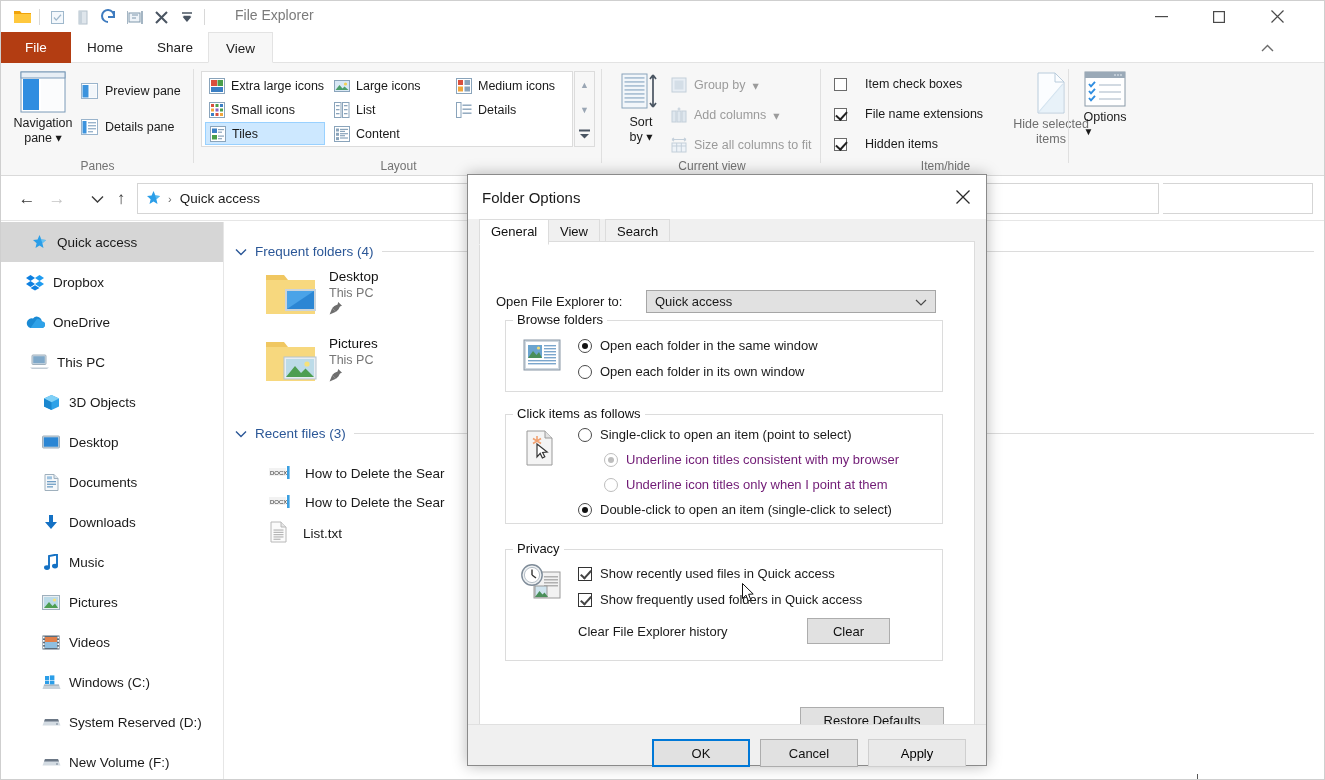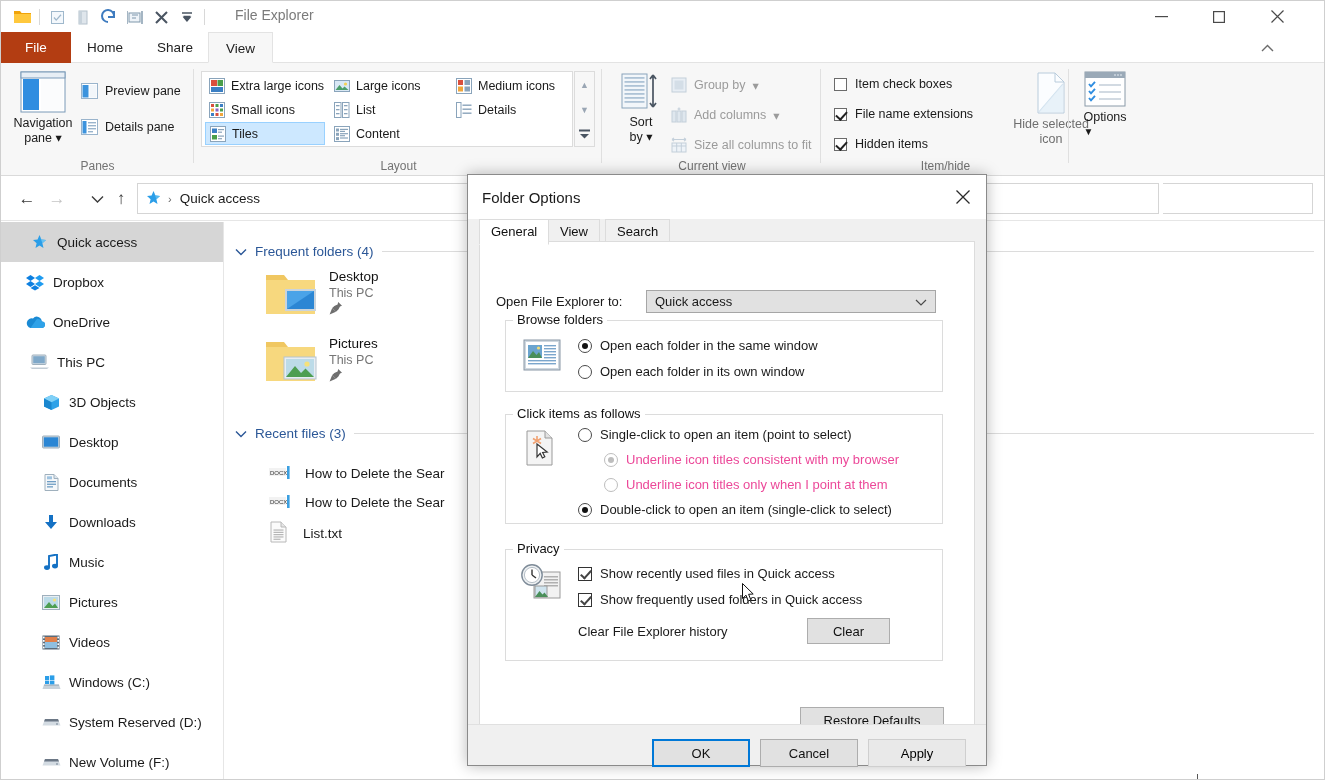--- a/index.html
+++ b/index.html
@@ -61,21 +61,21 @@
   .lsb { position:absolute; left:0; width:19px; height:25px; display:flex; align-items:center; justify-content:center; color:#9aa6b4; font-size:9px; }
 
   
   #g-curview { left:602px; width:218px; }
   #sortby-btn { position:absolute; left:12px; top:8px; width:52px; height:82px; display:flex; flex-direction:column; align-items:center; }
   #sortby-lbl { font-size:12.5px; line-height:15px; text-align:center; color:#1a1a1a; margin-top:2px; }
   .cv-item { position:absolute; left:68px; display:flex; align-items:center; gap:7px; font-size:12.5px; color:#9b9b9b; white-space:nowrap; }
 
   
   #g-showhide { left:821px; width:247px; }
-  .sh-check { position:absolute; left:12px; display:flex; align-items:center; gap:8px; font-size:12.5px; }
+  .sh-check { position:absolute; left:12px; display:flex; align-items:center; gap:18px; font-size:12.5px; }
   .cbox { width:13px; height:13px; border:1px solid #6b6b6b; background:#fff; position:relative; flex:0 0 13px; }
   .cbox.on::after { content:""; position:absolute; left:3px; top:0px; width:5px; height:9px; border:solid #222; border-width:0 2px 2px 0; transform:rotate(42deg); }
   #hidesel-btn { position:absolute; left:185px; top:8px; width:88px; display:flex; flex-direction:column; align-items:center; }
   #hidesel-lbl { font-size:12.5px; line-height:15px; text-align:center; color:#6e6e6e; margin-top:2px; }
 
   
   #g-options { left:1069px; width:70px; }
   #options-btn { position:absolute; left:3px; top:8px; width:64px; display:flex; flex-direction:column; align-items:center; }
   #options-lbl { font-size:12.5px; text-align:left; margin-top:3px; }
 
@@ -119,21 +119,21 @@
   .fieldrow { position:absolute; display:flex; align-items:center; }
   .combo { height:23px; border:1px solid #a6a6a6; background:#e1e1e1; display:flex; align-items:center;
            justify-content:space-between; padding:0 8px; font-size:13px; }
   .gbox { position:absolute; border:1px solid #dcdcdc; }
   .glegend { position:absolute; top:-9px; left:7px; background:#fff; padding:0 4px; font-size:13px; color:#111; }
   .radio { width:14px; height:14px; border-radius:50%; border:1px solid #4a4a4a; background:#fff; position:relative; flex:0 0 14px; }
   .radio.on::after { content:""; position:absolute; left:3px; top:3px; width:6px; height:6px; border-radius:50%; background:#111; }
   .radio.dis { border-color:#bdbdbd; }
   .radio.dis.on::after { background:#bdbdbd; }
   .optrow { position:absolute; display:flex; align-items:center; gap:8px; font-size:13px; white-space:nowrap; }
-  .optrow.dis { color:#ec4899; }
+  .optrow.dis { color:#701a75; }
   .chk { width:14px; height:14px; border:1px solid #333; background:#fff; position:relative; flex:0 0 14px; }
   .chk.on::after { content:""; position:absolute; left:4px; top:0px; width:4px; height:9px; border:solid #444; border-width:0 2px 2px 0; transform:rotate(42deg); }
   .btn { border:1px solid #adadad; background:#e1e1e1; font-size:13px; display:flex; align-items:center; justify-content:center;
          font-family:"Liberation Sans", sans-serif; color:#111; }
   .btn.def { border:2px solid #0078d7; background:#e1e1e1; }
   .btn.dis { color:#000000; background:#e9e9e9; border-color:#cfcfcf; }
   #dlg-footer { position:absolute; left:0; bottom:0; width:100%; height:41px; background:#f0f0f0; border-top:1px solid #e0e0e0; }
 
   #cursor { position:absolute; left:741px; top:582px; width:14px; height:20px; pointer-events:none; z-index:50; }
   #bg-text { position:absolute; left:978px; top:556px; font-size:13.5px; color:#555; }
@@ -446,21 +446,21 @@
       <div id="hidesel-btn">
         <svg width="40" height="44" viewBox="0 0 40 44">
           <path d="M7 2h17l9 9v31H7z" fill="#fbfdff" stroke="#b9ccdc"></path>
           <path d="M24 2v9h9" fill="none" stroke="#b9ccdc"></path>
           <path d="M8 41L32 13" stroke="#cfe0ed" stroke-width="1.2"></path>
           <path d="M8 41l24-28v28z" fill="#e4eff8" opacity=".8"></path>
           <path d="M24 2h0l9 9v0" fill="none" stroke="#b9ccdc" stroke-dasharray="2,2"></path>
         </svg>
         <div id="hidesel-lbl">
           <span>Hide selected</span><br>
-          <span>icon</span>
+          <span>items</span>
         </div>
       </div>
       <div class="grp-label">Item/hide</div>
       <div class="grp-sep" style="right:0"></div>
     </div>
 
     <div class="grp" id="g-options">
       <div id="options-btn">
         <svg width="42" height="36" viewBox="0 0 42 36">
           <rect x="1" y="1" width="40" height="34" fill="#fff" stroke="#8a9aa8"></rect>

